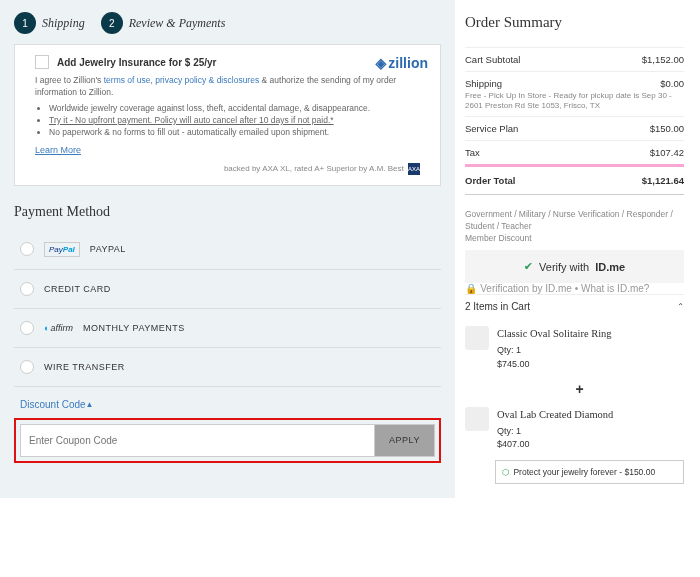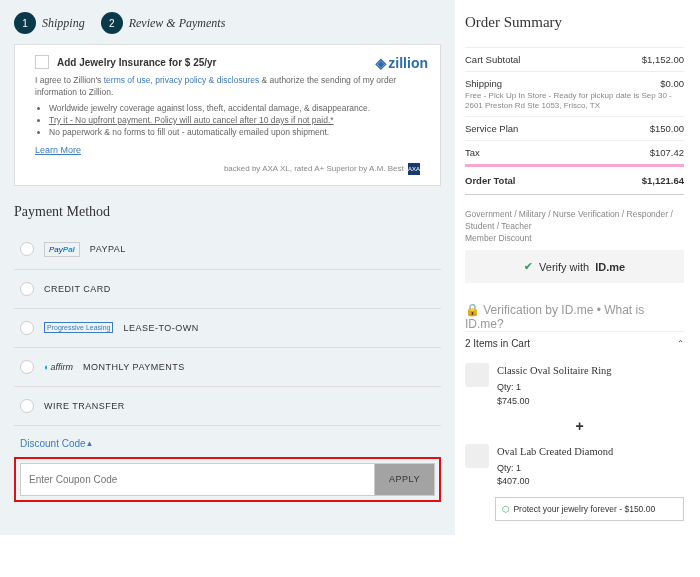--- a/index.html
+++ b/index.html
@@ -40,21 +40,21 @@
 .coupon-input{flex:1;border:1px solid #ccc;padding:10px 8px;font-size:10px;color:#888}
 .apply-btn{width:60px;border:1px solid #ccc;border-left:none;background:#a3a3a3;font-size:9px;letter-spacing:0.5px;display:flex;align-items:center;justify-content:center}
 .os-title{font-family:Georgia,serif;font-size:15px;margin-bottom:10px;padding-bottom:6px}
 .os-row{display:flex;justify-content:space-between;font-size:9.5px;padding:6px 0;border-top:1px solid #eee}
 .os-sub{font-size:8px;color:#888;margin-top:-4px;margin-bottom:4px;line-height:1.3}
 .os-total{font-weight:bold;border-top:3px solid #f9a8d4;border-bottom:1px solid #ccc;padding:8px 0}
 .verify-note{font-size:8.5px;color:#888;margin-top:14px;line-height:1.4}
 .verify-btn{background:#f4f4f4;padding:10px;margin-top:6px;display:flex;align-items:center;justify-content:center;gap:6px;font-size:11px}
 .check-mark{color:#2a9d5a}
 .idme{font-weight:bold}
-.ver-small{font-size:12px;color:#999;margin-top:20px}
+.ver-small{font-size:10px;color:#999;margin-top:0}
 .cart-count{display:flex;justify-content:space-between;align-items:center;margin-top:0;padding:6px 0;border-top:1px solid #eee;font-size:10px}
 .item-row{display:flex;gap:8px;padding:8px 0}
 .item-img{width:24px;height:24px;background:#eee;border-radius:3px;flex-shrink:0}
 .item-info{font-size:9px;line-height:1.5}
 .item-name{font-family:Georgia,serif;font-size:10.5px;margin-bottom:2px}
 .plus-icon{text-align:center;font-size:14px;font-weight:bold;margin:2px 0 2px 10px}
 .protect-box{border:1px solid #ccc;padding:6px;margin-left:30px;font-size:8.5px;display:flex;align-items:center;gap:4px}
 .shield{color:#2a9d5a}
 .chevron{font-size:8px}
 </style>
@@ -98,25 +98,20 @@
     <div class="pm-title">Payment Method</div>
 
     <div class="pm-option">
       <div class="radio"></div>
       <div class="paypal-badge"><span class="pp-blue">Pay</span><span class="pp-cyan">Pal</span></div>
       <div class="pm-label">PAYPAL</div>
     </div>
     <div class="pm-option">
       <div class="radio"></div>
       <div class="pm-label">CREDIT CARD</div>
-    </div>
-    <div class="pm-option">
-      <div class="radio"></div>
-      <div class="prog-badge">Progressive Leasing</div>
-      <div class="pm-label">LEASE-TO-OWN</div>
     </div>
     <div class="pm-option">
       <div class="radio"></div>
       <div class="affirm-badge">affirm</div>
       <div class="pm-label">MONTHLY PAYMENTS</div>
     </div>
     <div class="pm-option">
       <div class="radio"></div>
       <div class="pm-label">WIRE TRANSFER</div>
     </div>

